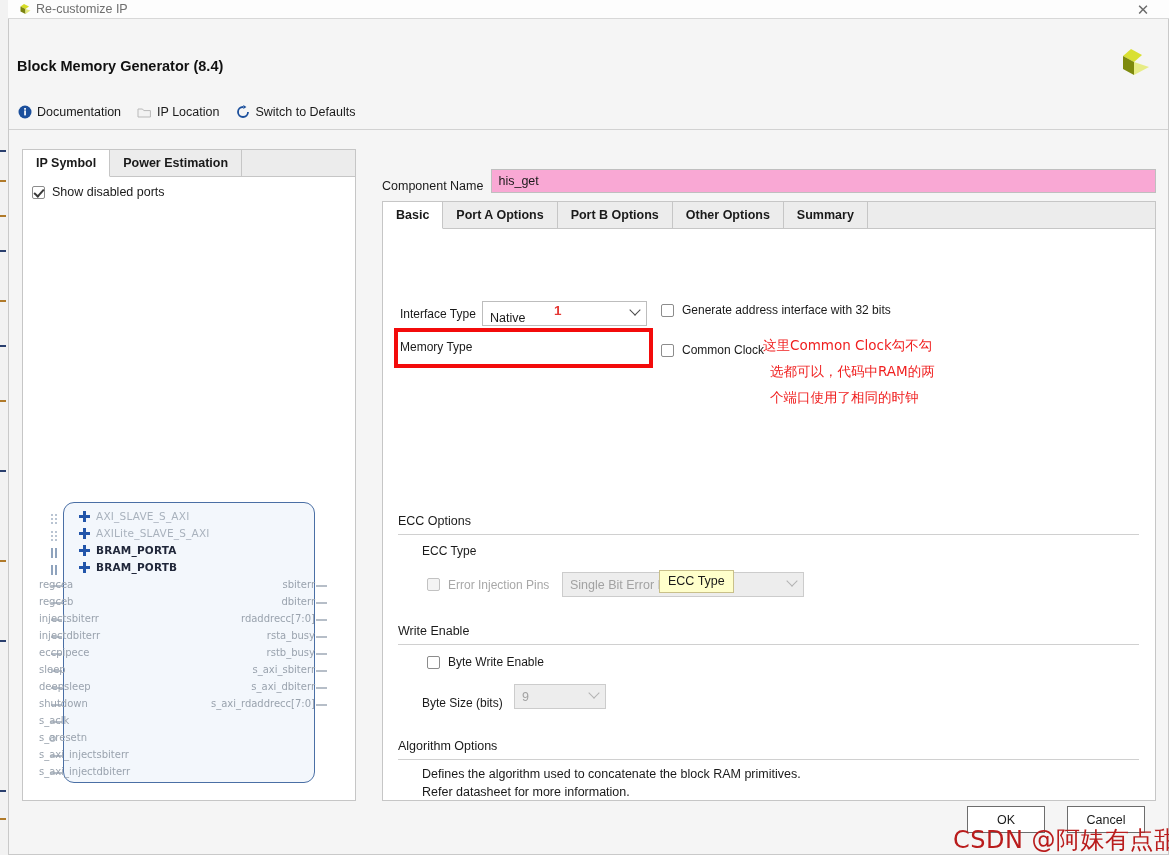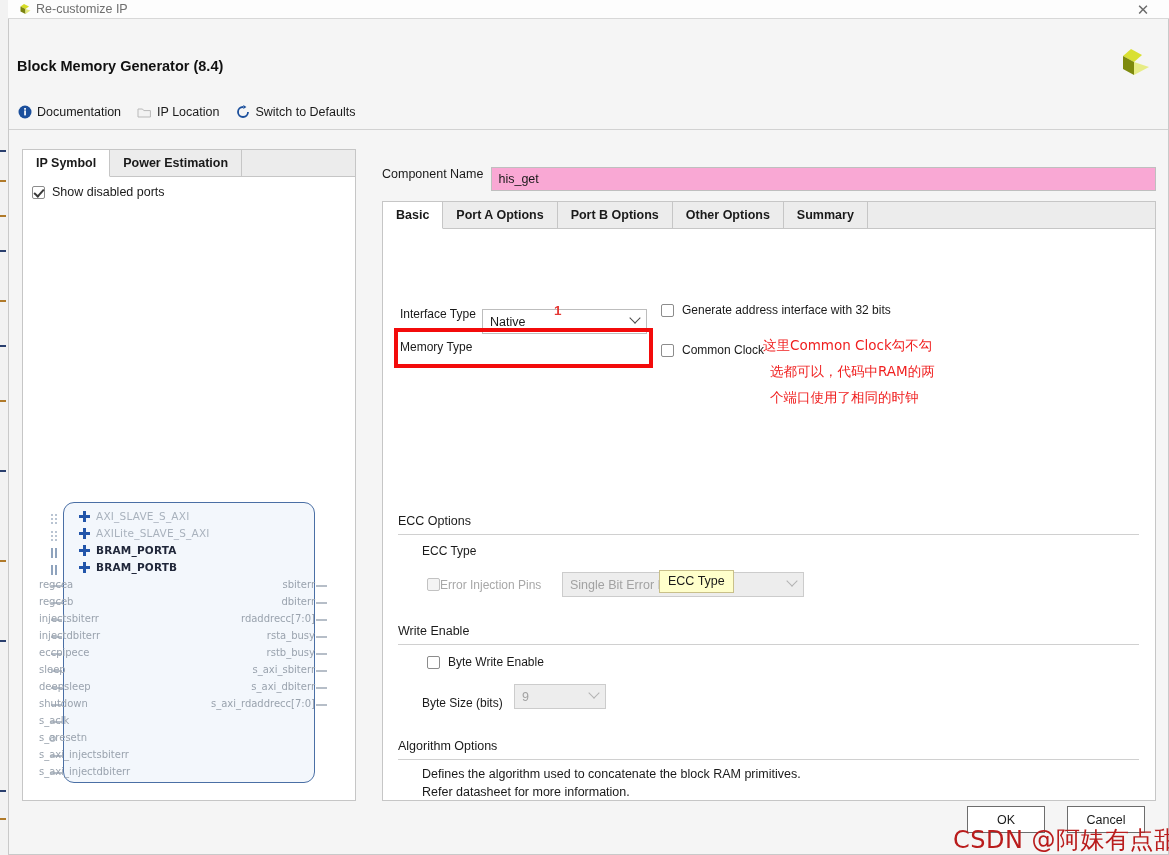--- a/index.html
+++ b/index.html
@@ -134,21 +134,21 @@
   .busstub i:nth-child(2) { left: 4px; }
   .busstub.dots i { background: none; border-left: 2px dotted #b9c4d2; }
   .neg-bubble {
     position: absolute; left: 26px; width: 7px; height: 7px;
     border: 1.5px solid #a7b0ba; border-radius: 50%; background: #eef2f7;
   }
 
   
   .right-panel { position: absolute; left: 373px; top: 130px; width: 774px; height: 652px; }
 
-  .comp-name-row { position: absolute; left: 0; top: 18px; width: 774px; height: 26px; display: flex; align-items: flex-start; }
+  .comp-name-row { position: absolute; left: 0; top: 18px; width: 774px; height: 26px; display: flex; align-items: flex-end; }
   .comp-name-lbl { font-size: 12.5px; color: #1a1a1a; margin-right: 8px; white-space: nowrap; }
   .comp-name-input {
     flex: 1; height: 24px; background: #f9a8d4; border: 1px solid #bfbfbf;
     display: flex; align-items: center; padding: 0 6px;
     font-size: 12.5px; color: #1a1a1a;
   }
 
   .main-card {
     position: absolute; left: 0; top: 52px; width: 774px; height: 600px;
     background: #ffffff; border: 1px solid #c6c6c6;
@@ -415,21 +415,21 @@
           </div>
           <div class="tab">
             <span>Summary</span>
           </div>
           <div class="tab spacer"></div>
         </div>
 
         <div class="content">
 
           <div class="field-lbl" style="position:absolute;left:17px;top:78px;">Interface Type</div>
-          <div class="combo" style="left:99px;top:80px;width:165px;">
+          <div class="combo" style="left:99px;top:72px;width:165px;align-items:flex-end;">
             <span>Native</span>
             <span class="caret"></span>
           </div>
           <div class="red1" style="left:171px;top:74px;">1</div>
 
           <div class="field-lbl" style="position:absolute;left:17px;top:111px;">Memory Type</div>
           <div class="redbox" style="left:11px;top:99px;width:259px;height:40px;"></div>
 
           <div style="position:absolute;left:278px;top:74px;display:flex;align-items:center;gap:8px;">
             <span class="chk"></span>
@@ -443,21 +443,21 @@
 
           <div class="cn-note" style="left:387px;top:129px;">选都可以，代码中RAM的两</div>
           <div class="cn-note" style="left:380px;top:103px;">这里Common Clock勾不勾</div>
           <div class="cn-note" style="left:387px;top:155px;">个端口使用了相同的时钟</div>
 
           <div class="section-title" style="left:15px;top:285px;">ECC Options</div>
           <div class="section-rule" style="left:15px;top:305px;width:741px;"></div>
 
           <div class="field-lbl" style="position:absolute;left:39px;top:315px;">ECC Type</div>
 
-          <div style="position:absolute;left:44px;top:349px;display:flex;">
+          <div style="position:absolute;left:44px;top:349px;display:flex;gap:8px;">
             <span class="chk disabled"></span>
             <span class="field-lbl dim">Error Injection Pins</span>
           </div>
           <div class="combo disabled" style="left:179px;top:343px;width:242px;">
             <span>Single Bit Error Injection</span>
             <span class="caret"></span>
           </div>
 
           <div class="tooltip" style="left:276px;top:341px;">ECC Type</div>
 

